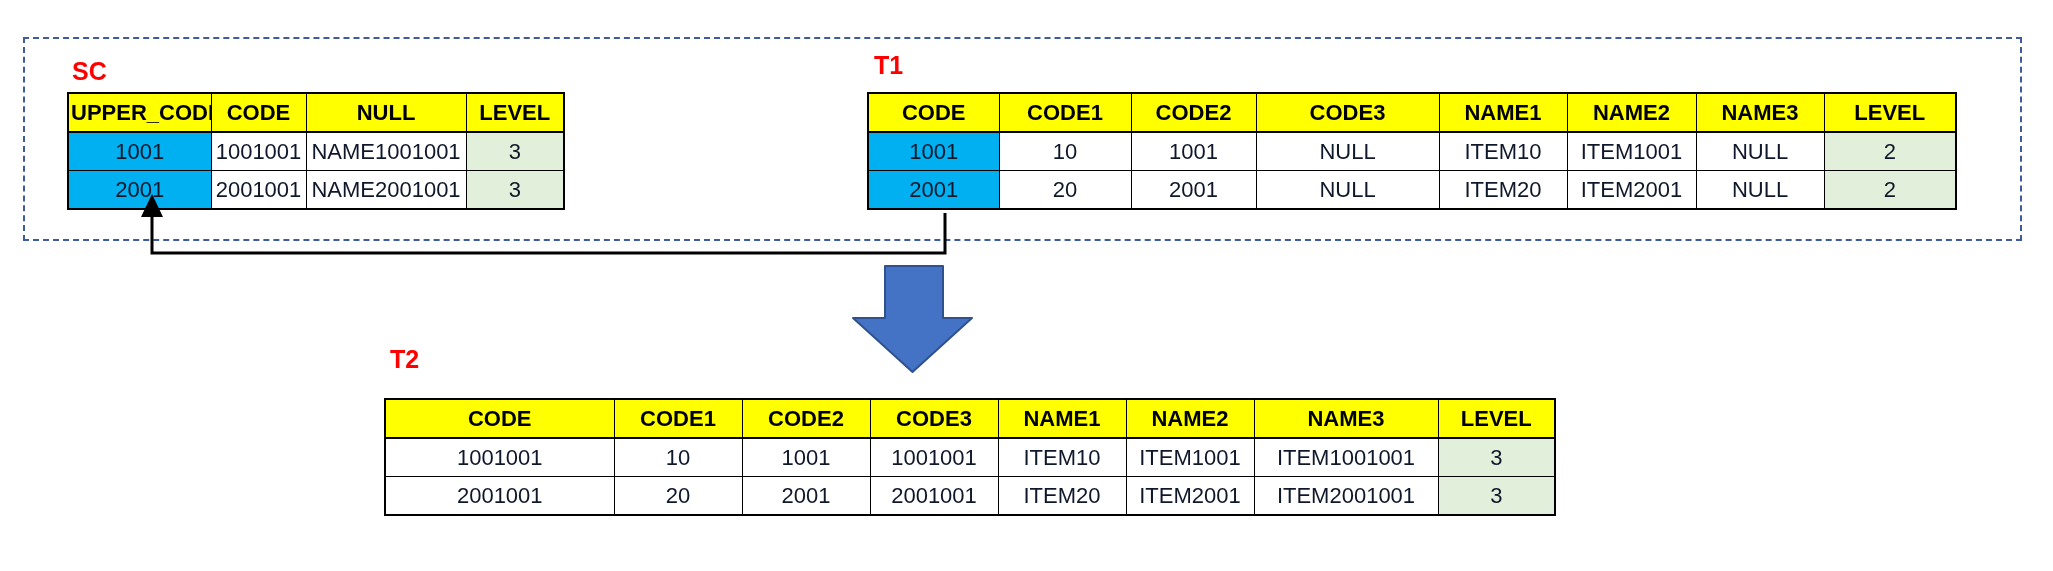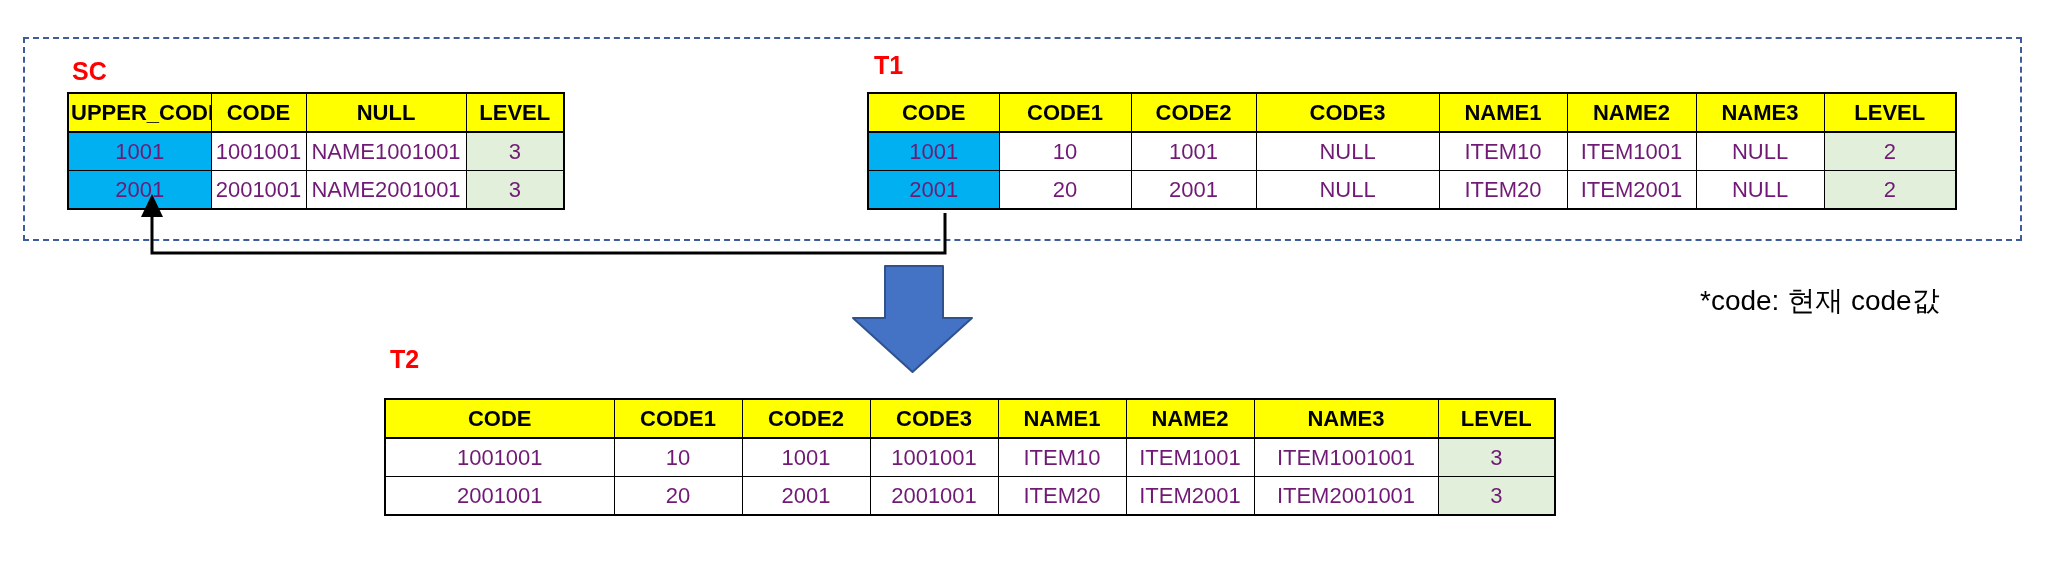--- a/index.html
+++ b/index.html
@@ -21,21 +21,21 @@
     position:absolute;border-collapse:collapse;table-layout:fixed;
     border:2px solid #000;background:#fff;
   }
   table.dtable th,table.dtable td{
     border:1px solid #000;text-align:center;vertical-align:middle;
     padding:0 2px;height:37px;font-size:22px;white-space:nowrap;overflow:hidden;
   }
   table.dtable th{
     background:#FFFF00;color:#000;font-weight:bold;border-bottom:2px solid #000;
   }
-  table.dtable td{color:#701a75;}
+  table.dtable td{color:#0f172a;}
   td.cell-blue{background:#00B0F0;}
   td.cell-green{background:#E2EFDA;}
   .sc-table{left:67px;top:92px;width:496px;}
   .t1-table{left:867px;top:92px;width:1088px;}
   .t2-table{left:384px;top:398px;width:1170px;}
   .note-text{
     position:absolute;left:1700px;top:285px;font-size:28px;color:#000;line-height:32px;
   }
   svg.overlay{position:absolute;left:0;top:0;pointer-events:none;}
 </style>
@@ -119,21 +119,20 @@
         <td>2001</td>
         <td>NULL</td>
         <td>ITEM20</td>
         <td>ITEM2001</td>
         <td>NULL</td>
         <td class="cell-green">2</td>
       </tr>
     </tbody>
   </table>
 
-  <div class="note-text">*code: 현재 code값</div>
 
   <svg class="overlay" width="2053" height="571" viewBox="0 0 2053 571">
     <g>
       <polyline points="945,213 945,253 152,253 152,212" fill="none" stroke="#000000" stroke-width="3"></polyline>
       <polygon points="152,194 141,217 163,217" fill="#000000"></polygon>
     </g>
     <g>
       <polygon points="885,266 943,266 943,318 972,318 912.5,372 853,318 885,318" fill="#4472C4" stroke="#2F528F" stroke-width="2" stroke-linejoin="round"></polygon>
     </g>
   </svg>

